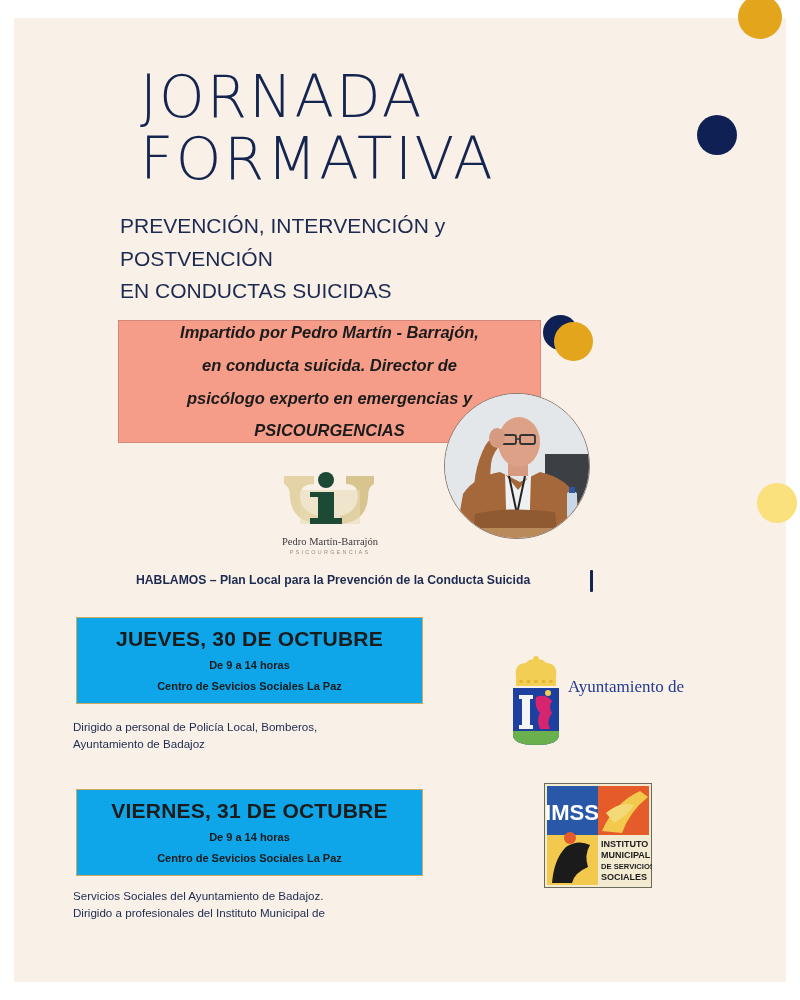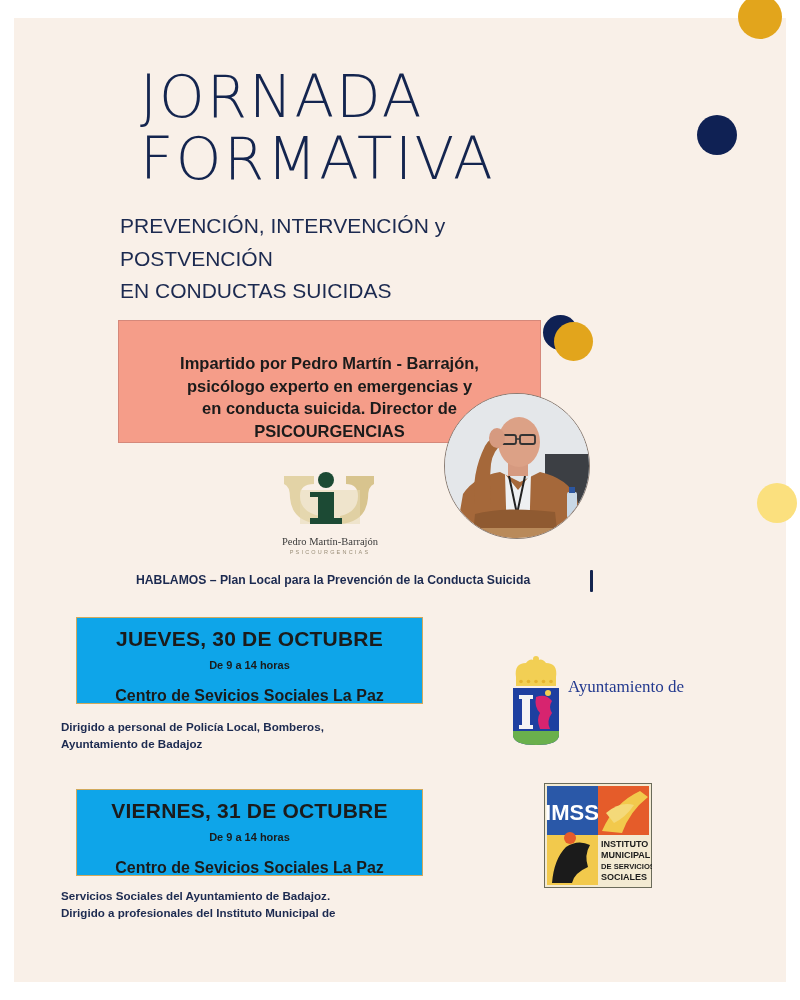--- a/index.html
+++ b/index.html
@@ -25,23 +25,23 @@
   .title .l2 { letter-spacing: 2.5px; }
   .subtitle {
     position: absolute; left: 120px; top: 210px;
     color: #1c2a50; font-size: 21px; line-height: 32.5px;
     font-family: "Liberation Sans", sans-serif;
   }
   .subtitle div { white-space: nowrap; }
   .speaker-box {
     position: absolute; left: 118px; top: 320px; width: 423px; height: 123px;
     background: #f59d89; border: 1px solid #d5887a; box-sizing: border-box;
-    display: flex; flex-direction: column; justify-content: flex-end; align-items: center;
+    display: flex; flex-direction: column; justify-content: space-between; align-items: center;
     text-align: center; font-weight: bold; color: #1b1b1b;
-    font-size: 16.5px; line-height: 22.5px;
+    font-size: 16.5px; line-height: 22.5px; font-style: italic;
   }
   .photo {
     position: absolute; left: 444px; top: 393px; width: 146px; height: 146px;
     border-radius: 50%; overflow: hidden; border: 1.5px solid #8a7d74; box-sizing: border-box;
     background: linear-gradient(180deg, #e9ecef 0%, #dfe2e6 45%, #c7cbd0 100%);
   }
   .logo-pm { position: absolute; left: 270px; top: 468px; width: 120px; height: 90px; }
   .logo-pm .name {
     position: absolute; left: 0; width: 120px; top: 68px; text-align: center;
     font-family: "Liberation Serif", serif; font-size: 10.5px; color: #3a3a3a; white-space: nowrap;
@@ -55,24 +55,24 @@
     color: #1c2a50; white-space: nowrap;
   }
   .vbar { position: absolute; left: 590px; top: 570px; width: 3px; height: 22px; background: #14254f; border-radius: 1px; }
   .datebox {
     position: absolute; left: 76px; width: 347px; height: 87px;
     background: #0ea5e9; border: 1px solid #d1a95c; box-sizing: border-box;
     text-align: center; color: #1b1b1b; font-weight: bold;
   }
   .datebox .d { font-size: 21px; line-height: 24px; margin-top: 9px; letter-spacing: 0.2px; white-space: nowrap; }
   .datebox .h { font-size: 11px; line-height: 22px; margin-top: 3px; white-space: nowrap; }
-  .datebox .p { font-size: 16px; line-height: 18px; margin-top: 11px; white-space: nowrap; }
+  .datebox .p { font-size: 11px; line-height: 18px; margin-top: 1px; white-space: nowrap; }
   .audience {
-    position: absolute; left: 61px; font-size: 11.6px; line-height: 17px;
-    font-weight: bold; color: #1c2a50;
+    position: absolute; left: 73px; font-size: 11.6px; line-height: 17px;
+    font-weight: normal; color: #1c2a50;
   }
   .audience div { white-space: nowrap; }
   .badajoz { position: absolute; left: 510px; top: 655px; width: 185px; height: 95px; }
   .badajoz .ayto {
     position: absolute; left: 58px; top: 22px; font-family: "Liberation Serif", serif;
     font-size: 17px; color: #243a8f; white-space: nowrap;
   }
   .badajoz .city {
     position: absolute; left: 56px; top: 40px; font-family: "Liberation Serif", serif;
     font-size: 39px; color: #243a8f; white-space: nowrap; letter-spacing: -0.5px;
@@ -96,22 +96,22 @@
 </div>
 
 <div class="subtitle">
   <div>PREVENCIÓN, INTERVENCIÓN y</div>
   <div>POSTVENCIÓN</div>
   <div>EN CONDUCTAS SUICIDAS</div>
 </div>
 
 <div class="speaker-box">
   <div>Impartido por Pedro Martín - Barrajón,</div>
+  <div>en conducta suicida. Director de</div>
   <div>psicólogo experto en emergencias y</div>
-  <div>en conducta suicida. Director de</div>
   <div>PSICOURGENCIAS</div>
 </div>
 
 <div class="photo" title="Retrato de Pedro Martín-Barrajón">
   <svg width="146" height="146" viewBox="0 0 146 146">
     <rect x="0" y="0" width="146" height="146" fill="#e4e7ea"></rect>
     <rect x="100" y="60" width="46" height="60" fill="#3c3f44"></rect>
 
     <path d="M10 146 L18 100 Q30 82 55 78 L75 88 L95 78 Q122 84 132 104 L140 146 Z" fill="#a5683a"></path>
 

